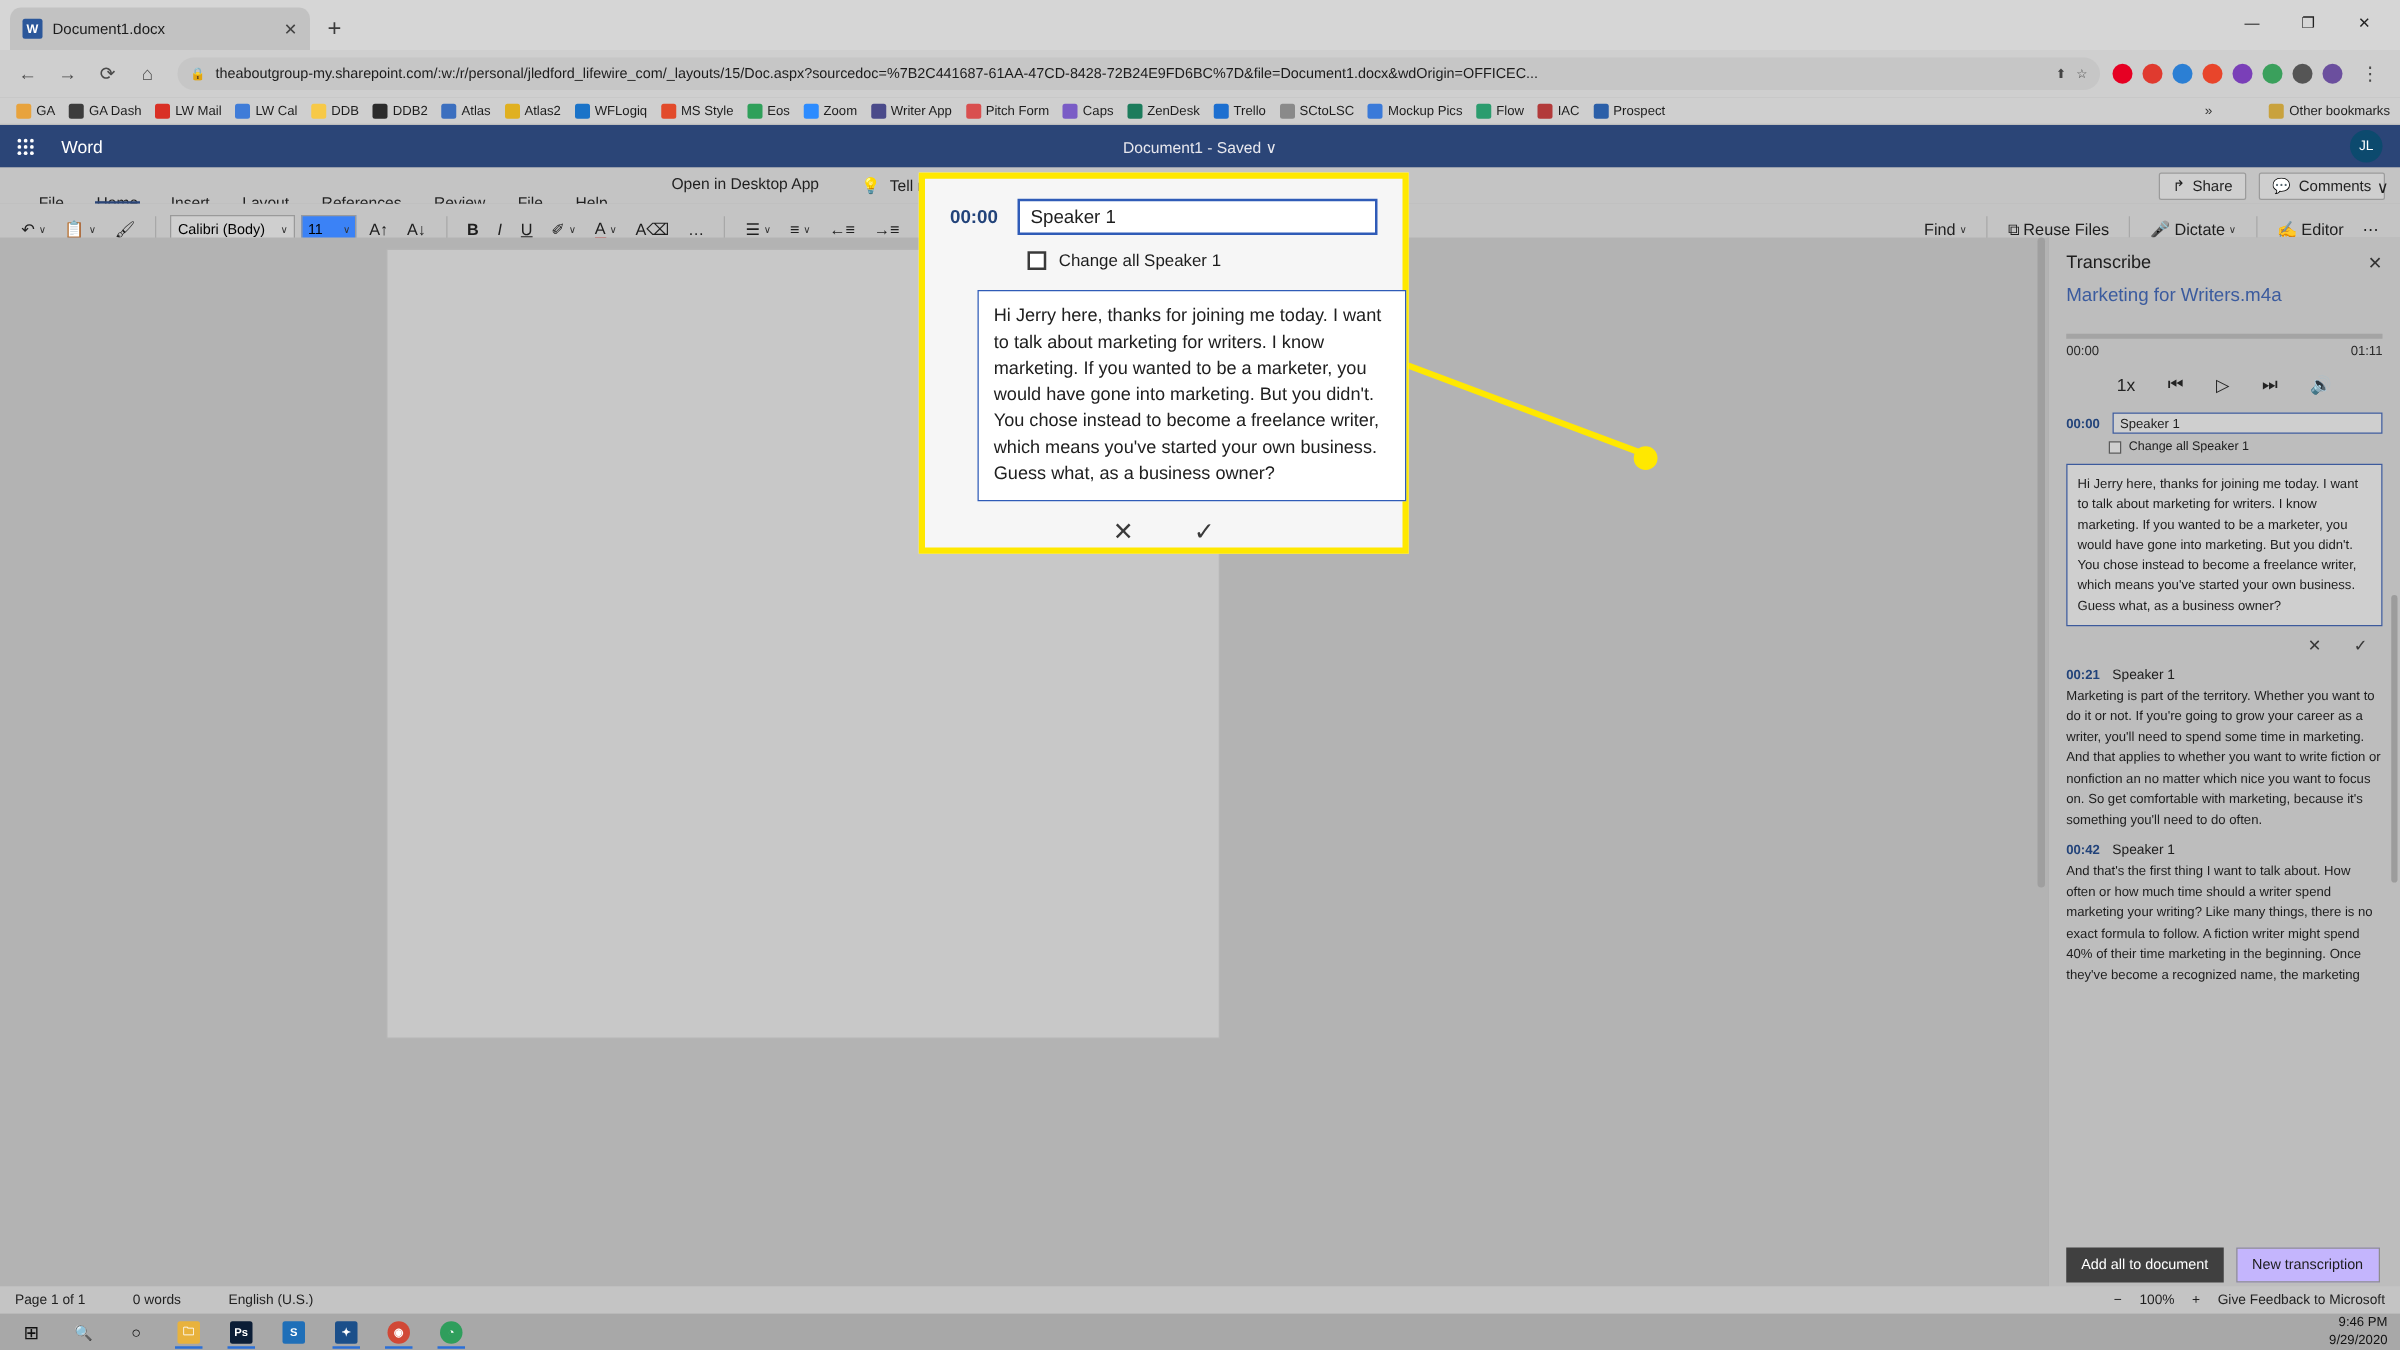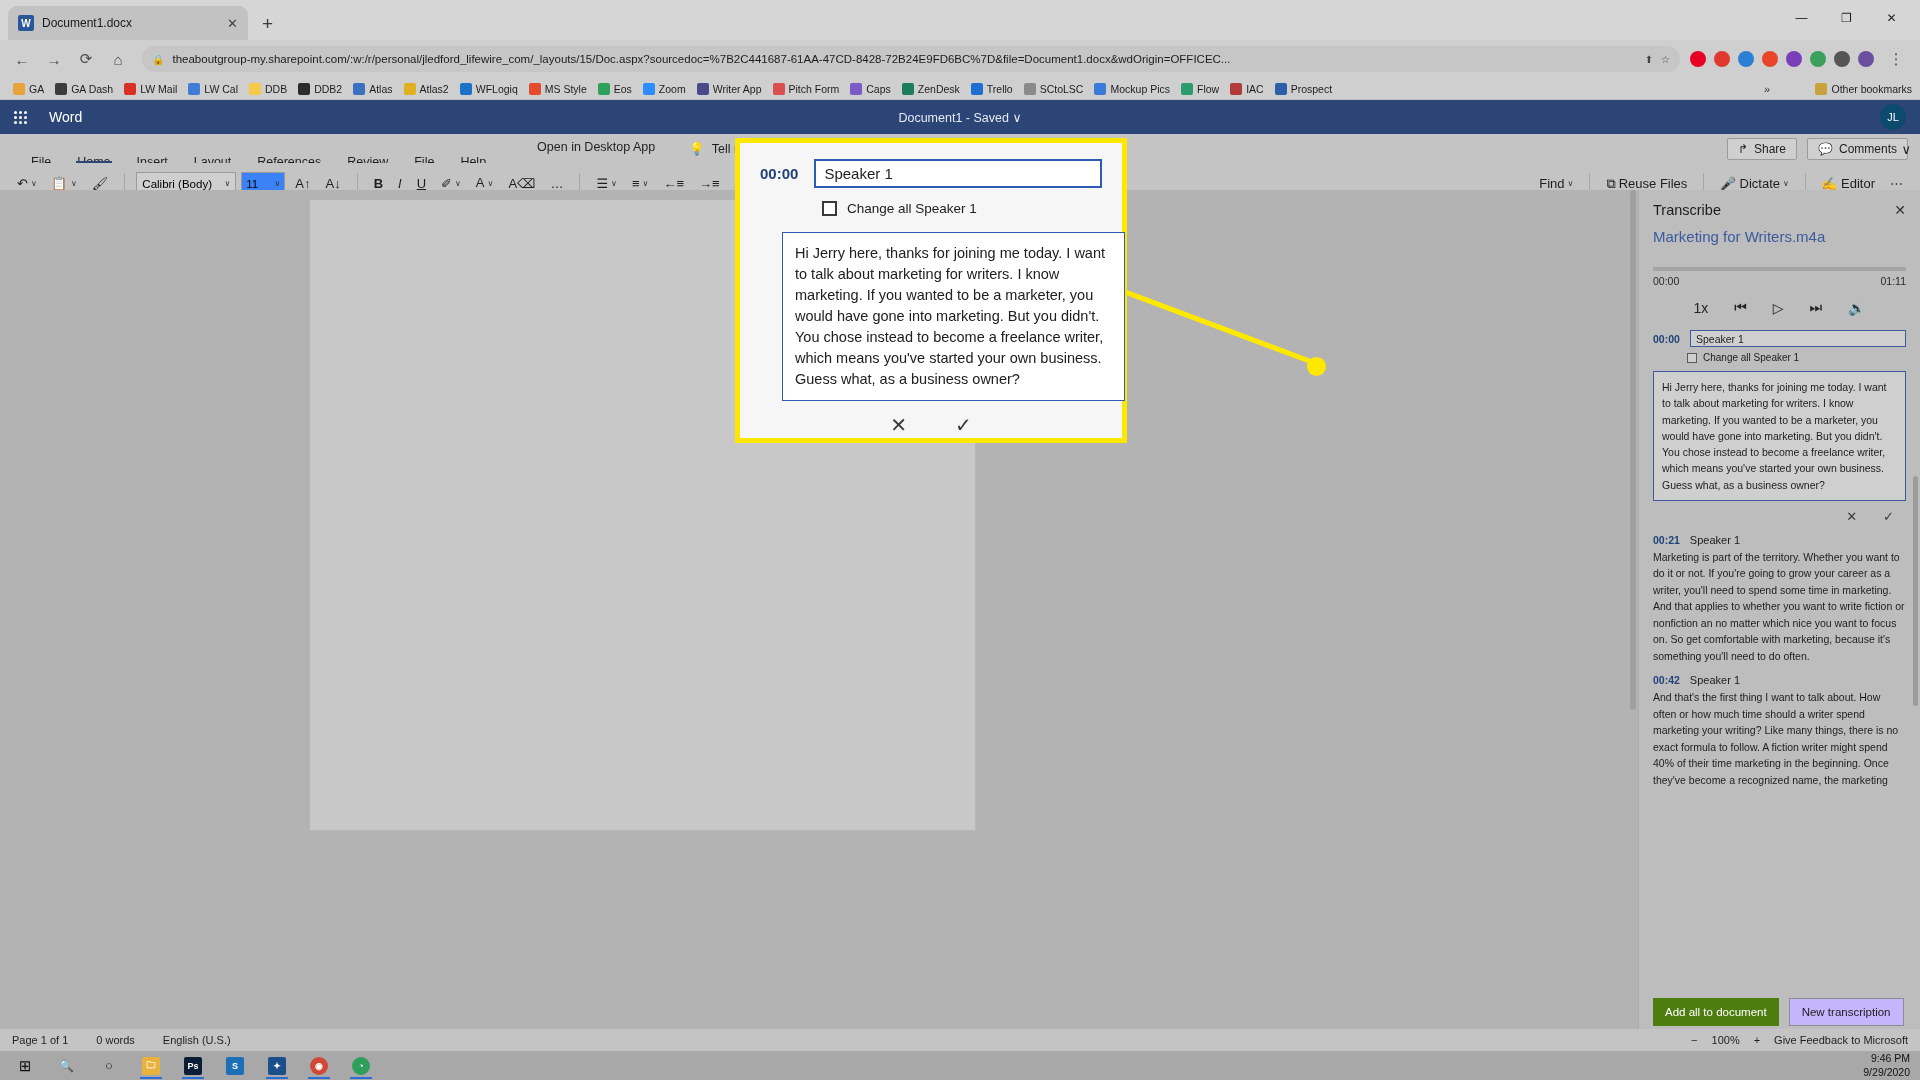--- a/index.html
+++ b/index.html
@@ -179,21 +179,21 @@
 
   .tr-entry { padding: 10px 14px 0; }
   .tr-entry-head { display: flex; gap: 10px; align-items: baseline; }
   .tr-entry-time { font-size: 10.5px; color: #22437a; font-weight: bold; }
   .tr-entry-spk { font-size: 11px; color: #1d1d1d; }
   .tr-entry-body { font-size: 10.5px; line-height: 1.57; color: #1d1d1d; margin-top: 3px; }
   .tr-scroll { position: absolute; right: 2px; top: 150px; width: 5px; height: 230px; background: #9c9c9c; border-radius: 3px;}
 
   .tr-footer { display: flex; gap: 10px; padding: 10px 14px 12px; }
   .btn-primary {
-    background: #4d7c0f; color: #fff; font-size: 11.5px; border: none;
+    background: #404040; color: #fff; font-size: 11.5px; border: none;
     padding: 7px 12px; cursor: pointer; font-family: "Liberation Sans", sans-serif;
   }
   .btn-secondary {
     background: #c4b5fd; color: #1d1d1d; font-size: 11.5px; border: 1px solid #8d8d8d;
     padding: 7px 12px; cursor: pointer; font-family: "Liberation Sans", sans-serif;
   }
 
   
   .callout-line {
     position: absolute; left: 1120px; top: 290px; width: 230px; height: 90px;
@@ -222,21 +222,21 @@
   .co-actions span { font-size: 20px; color: #3a3a3a; cursor: pointer; }
   .yellow-dot {
     position: absolute; left: 1307px; top: 357px; width: 19px; height: 19px;
     border-radius: 50%; background: #ffe800; z-index: 41;
   }
 
   
   .statusbar {
     position: absolute; bottom: 29px; left: 0; right: 0; height: 22px;
     background: #c4c4c4; display: flex; align-items: center;
-    padding: 0 12px; font-size: 11px; color: #1f1f1f; gap: 28px;
+    padding: 0 12px; font-size: 11px; color: #1f1f1f; gap: 38px;
   }
   .status-right { position: absolute; right: 12px; display: flex; align-items: center; gap: 14px; }
   .status-right span { cursor: pointer; }
   .taskbar {
     position: absolute; bottom: 0; left: 0; right: 0; height: 29px;
     background: #a8a8a8; display: flex; align-items: center; padding: 0 6px; gap: 4px;
   }
   .tb-ico {
     width: 38px; height: 29px; display: flex; align-items: center;
     justify-content: center; position: relative; cursor: pointer;

